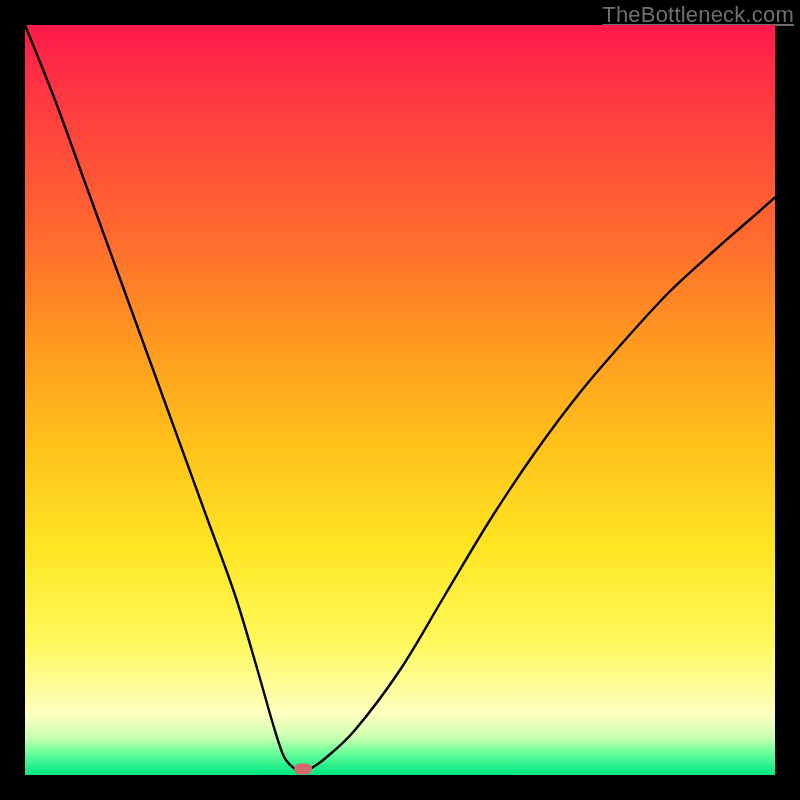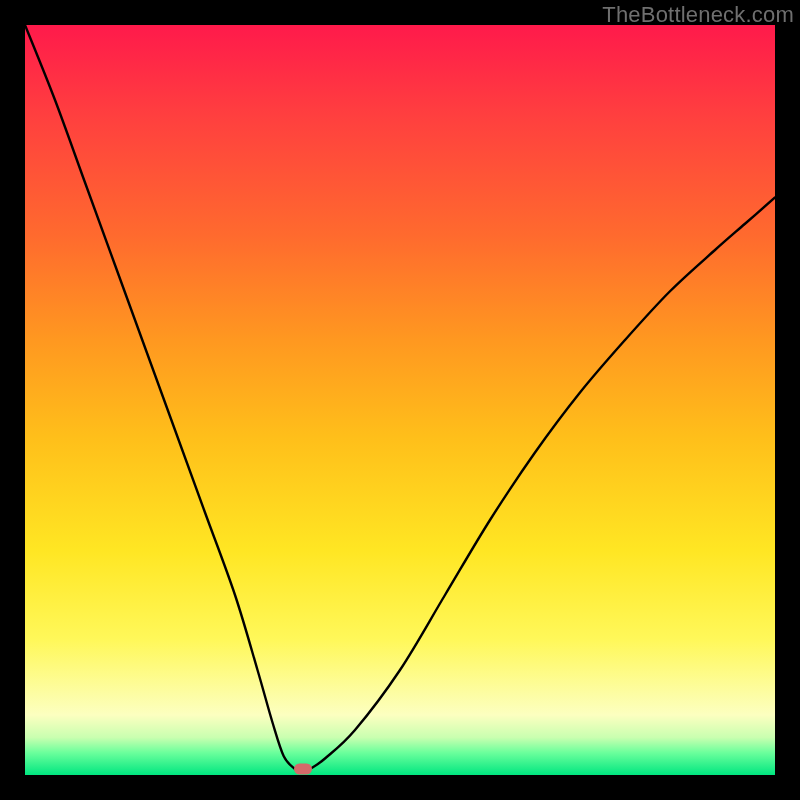--- a/index.html
+++ b/index.html
@@ -57,20 +57,21 @@
   }
   .watermark {
     position: absolute;
     top: 2px;
     right: 6px;
     color: #6f6f6f;
     font-size: 22px;
     font-weight: 500;
     letter-spacing: 0.2px;
     user-select: none;
+    text-decoration: underline;
   }
 </style>
 </head>
 <body>
 
 <div class="frame">
 
   <div class="watermark">TheBottleneck.com</div>
 
   <div class="plot">

